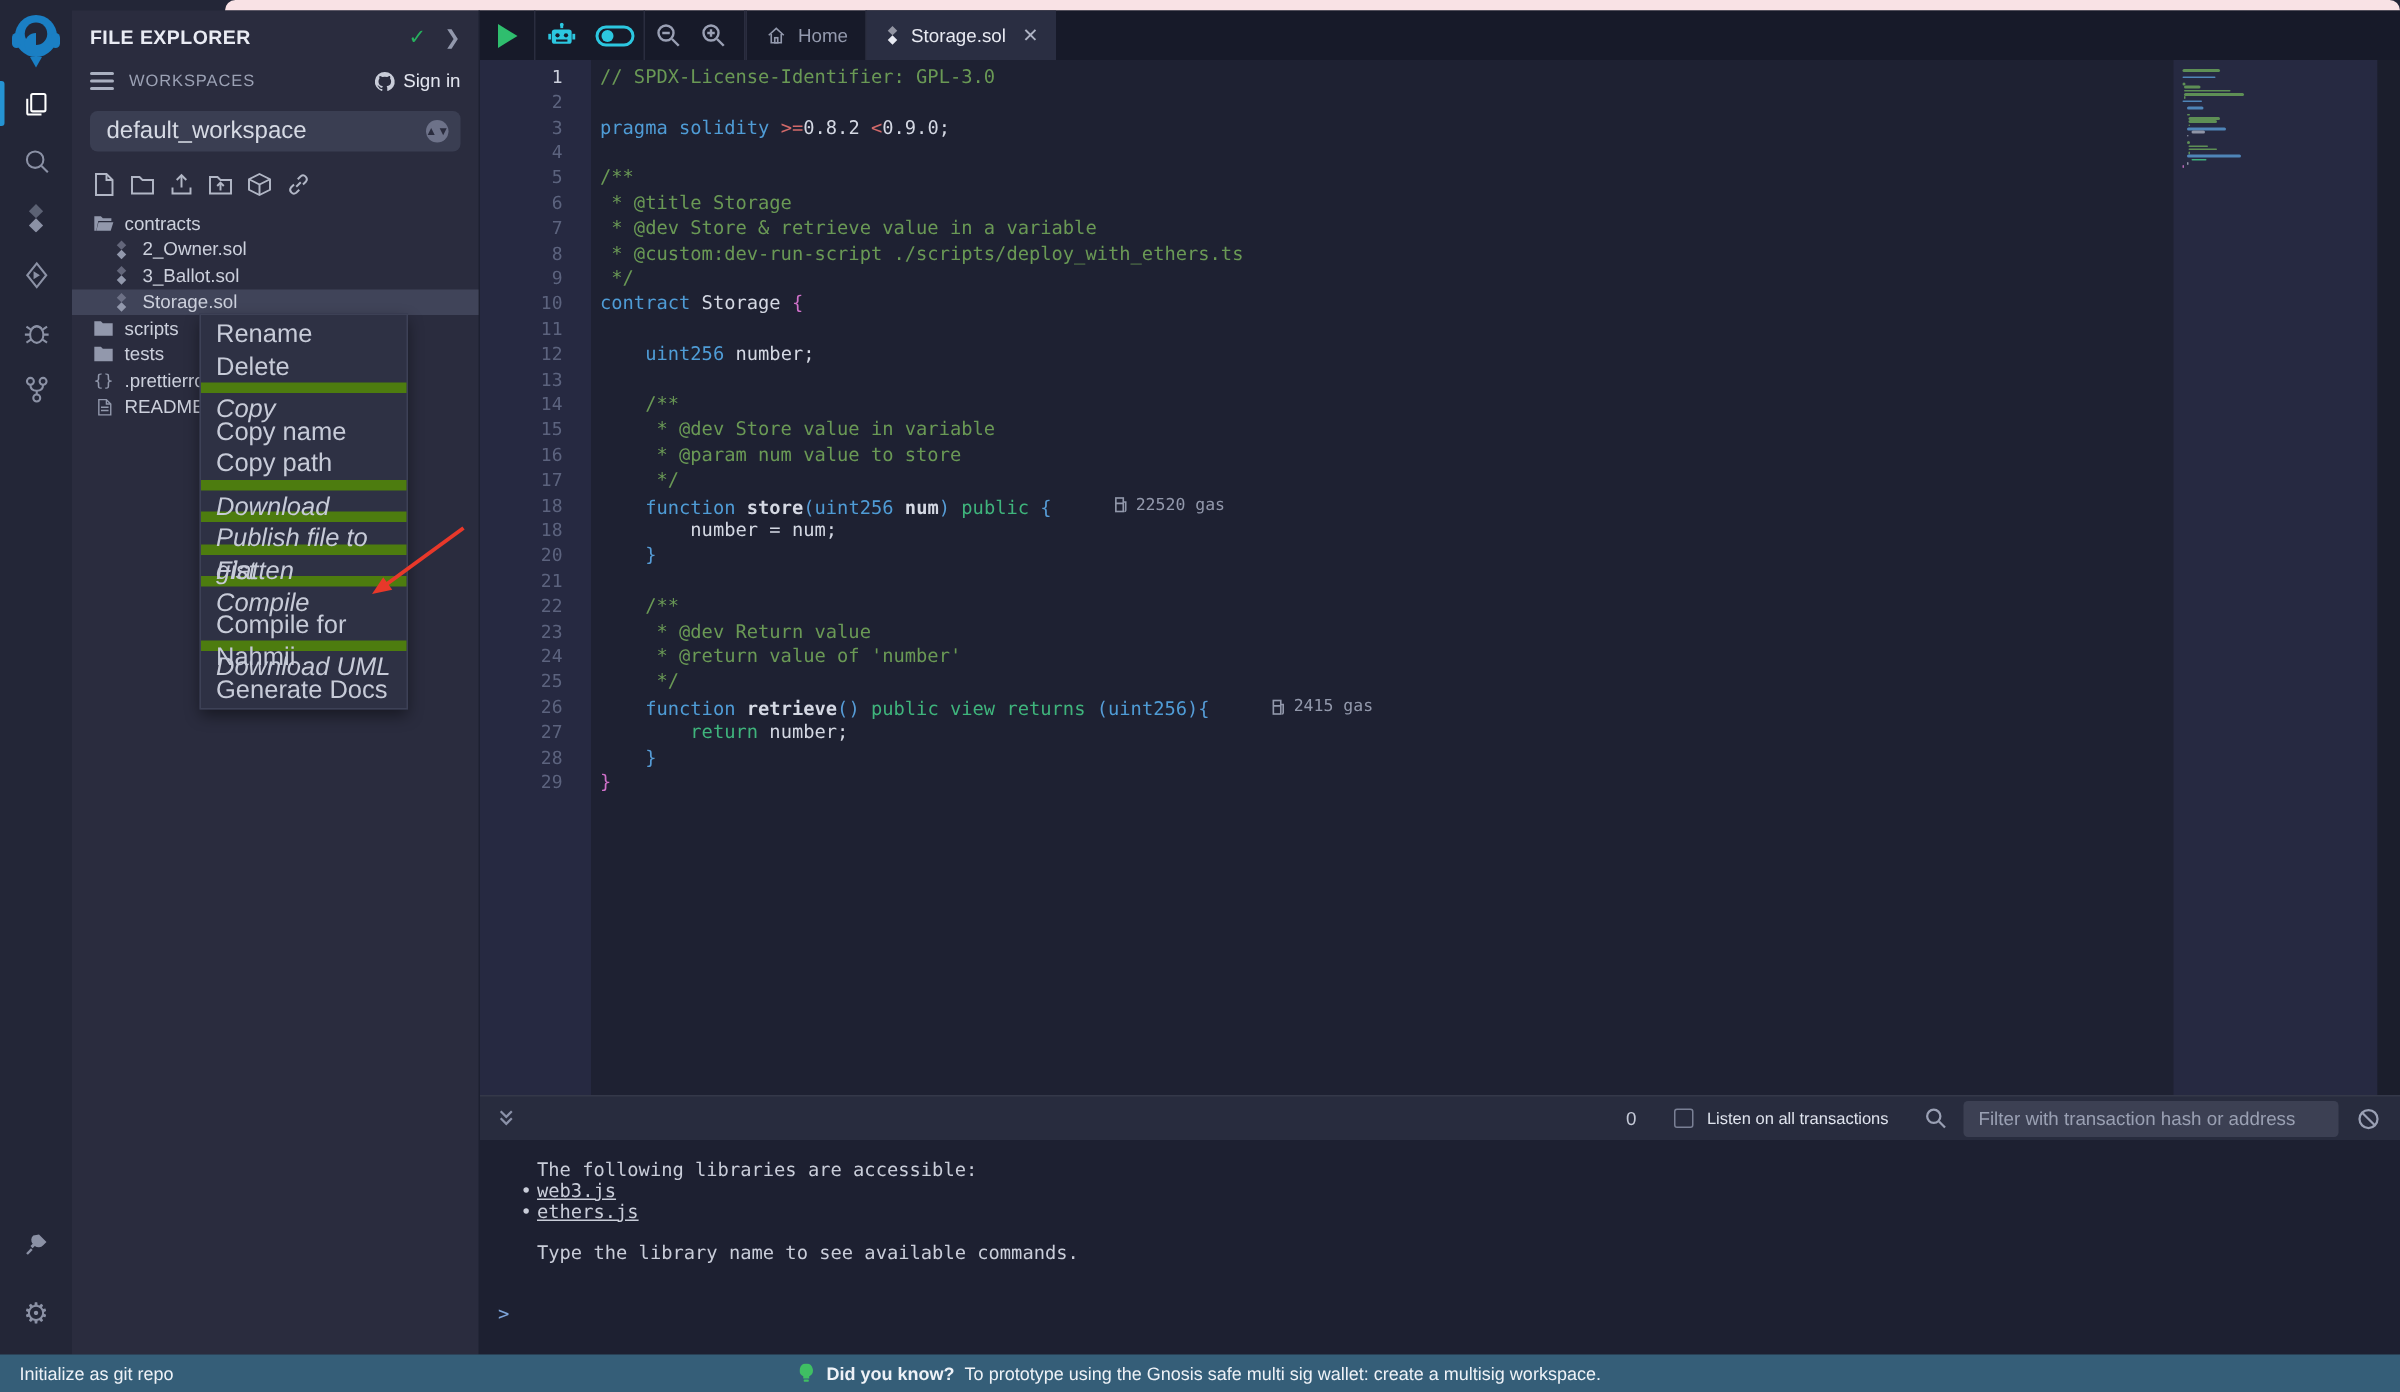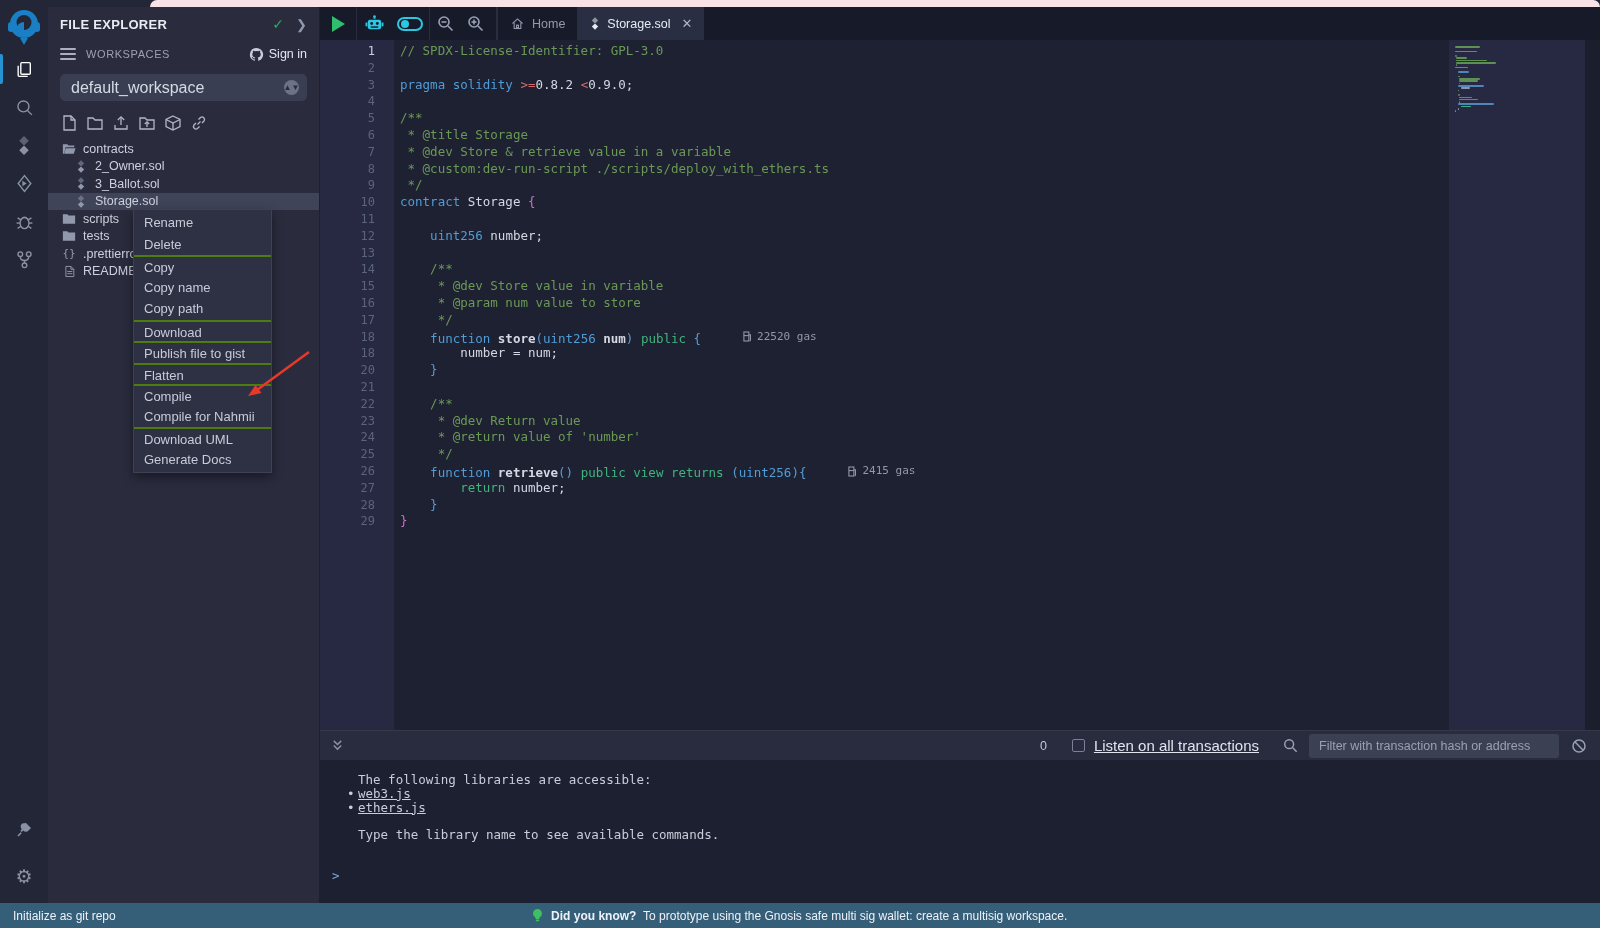--- a/index.html
+++ b/index.html
@@ -48,23 +48,23 @@
   .trow { height:17.5px; display:flex; align-items:center; cursor:pointer; white-space:nowrap; overflow:hidden; }
   .trow .ic { width:14px; margin-right:7px; display:flex; justify-content:center; color:#9298ac; flex:none; }
   .trow.ind0 { padding-left:14px; }
   .trow.ind1 { padding-left:26px; }
   .trow.selected { background:#404459; }
   .braces { font-size:11px; color:#9298ac; font-family:"DejaVu Sans Mono",monospace; }
 
   
   .ctxmenu { position:absolute; left:133px; top:209px; width:139px; background:#2e3144;
     border:1px solid #3d4156; box-shadow:0 4px 10px rgba(0,0,0,.45); z-index:30; padding:2px 0; }
-  .ctxmenu .mi { height:21.5px; line-height:21.5px; padding-left:10px; font-size:13px;
+  .ctxmenu .mi { height:21.5px; line-height:21.5px; padding-left:10px; font-size:17px;
     color:#c7cbd8; cursor:pointer; }
-  .ctxmenu .mi.septop { border-top:2px solid #4d7c0f; }
+  .ctxmenu .mi.septop { border-top:7px solid #4d7c0f;font-style:italic; }
 
   
   .editor-col { position:absolute; left:320px; right:0; top:7px; bottom:25px;
     display:flex; flex-direction:column; }
   .tabbar { height:33px; background:#171a29; display:flex; align-items:stretch; flex:none; }
   .tool { display:flex; align-items:center; justify-content:center; cursor:pointer; }
   .vsep { width:1px; background:#2a2d3f; }
   .play-btn { width:36px; }
   .play-tri { width:0; height:0; border-left:13px solid #2fbe6e; border-top:8px solid transparent;
     border-bottom:8px solid transparent; }
@@ -96,21 +96,21 @@
   .rstrip { width:15px; background:#1b1e2c; flex:none; }
 
   
   .term-head { height:30px; background:#282c3e; border-top:1px solid #343849;
     display:flex; align-items:center; flex:none; }
   .dblchev { margin-left:11px; color:#8a91a8; cursor:pointer; display:flex; }
   .th-spacer { flex:1; }
   .tcount { color:#c3c8d6; font-size:12.5px; }
   .cbx { width:13px; height:13px; border:1px solid #7a8095; border-radius:2px;
     margin-left:25px; cursor:pointer; }
-  .listen-lbl { margin-left:9px; color:#e0e4ee; font-size:15px;text-decoration:underline; }
+  .listen-lbl { margin-left:9px; color:#e0e4ee; font-size:11px; }
   .th-search { margin-left:24px; color:#9aa0b4; cursor:pointer; display:flex; }
   .filter-input { margin-left:11px; width:250px; height:24px; background:#3c4053; border:none;
     border-radius:3px; color:#d6dae4; font-size:12.5px; padding:0 10px; outline:none; }
   .filter-input::placeholder { color:#9aa0b3; }
   .ban { margin:0 13px 0 12px; color:#9aa0b4; cursor:pointer; display:flex; }
 
   .term-body { flex:1; background:#1d2031; font:12.5px "DejaVu Sans Mono",monospace;
     color:#c9cdd9; padding:13px 0 0 38px; line-height:13.8px; }
   .tl { white-space:pre; }
   .tl .bullet { display:inline-block; width:11px; margin-left:-11px; color:#c9cdd9; }

